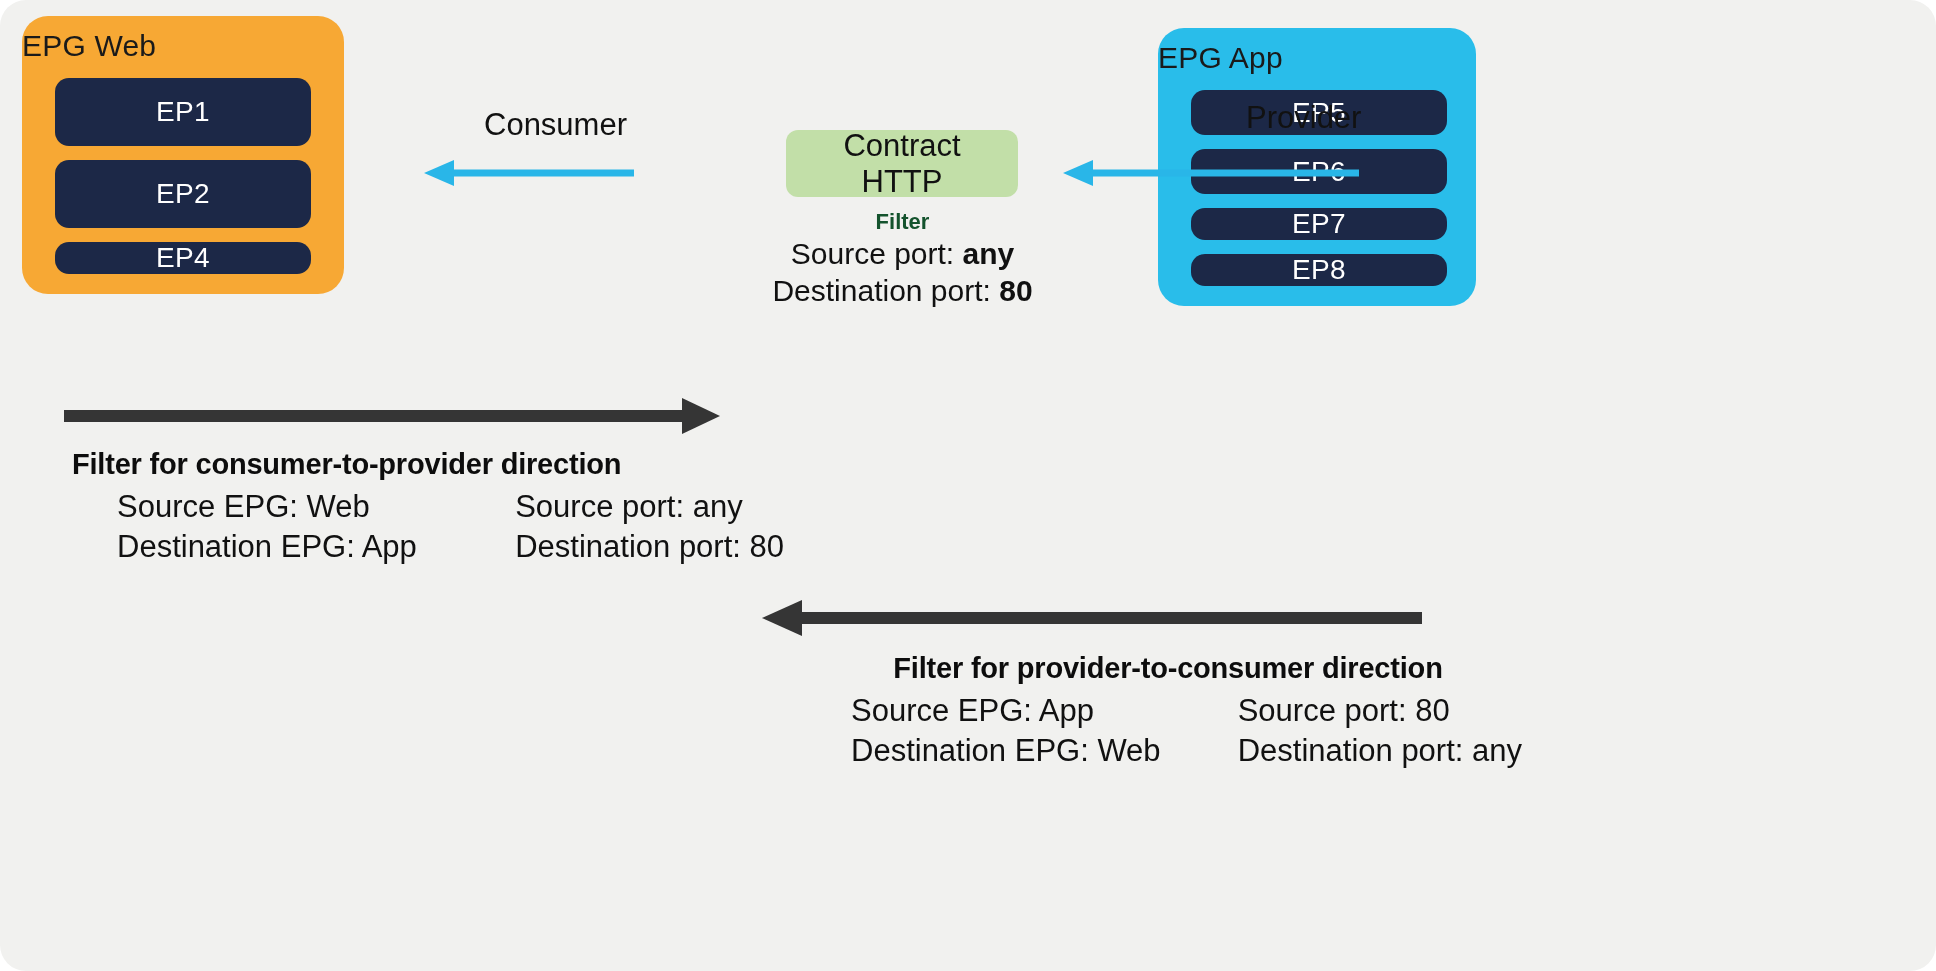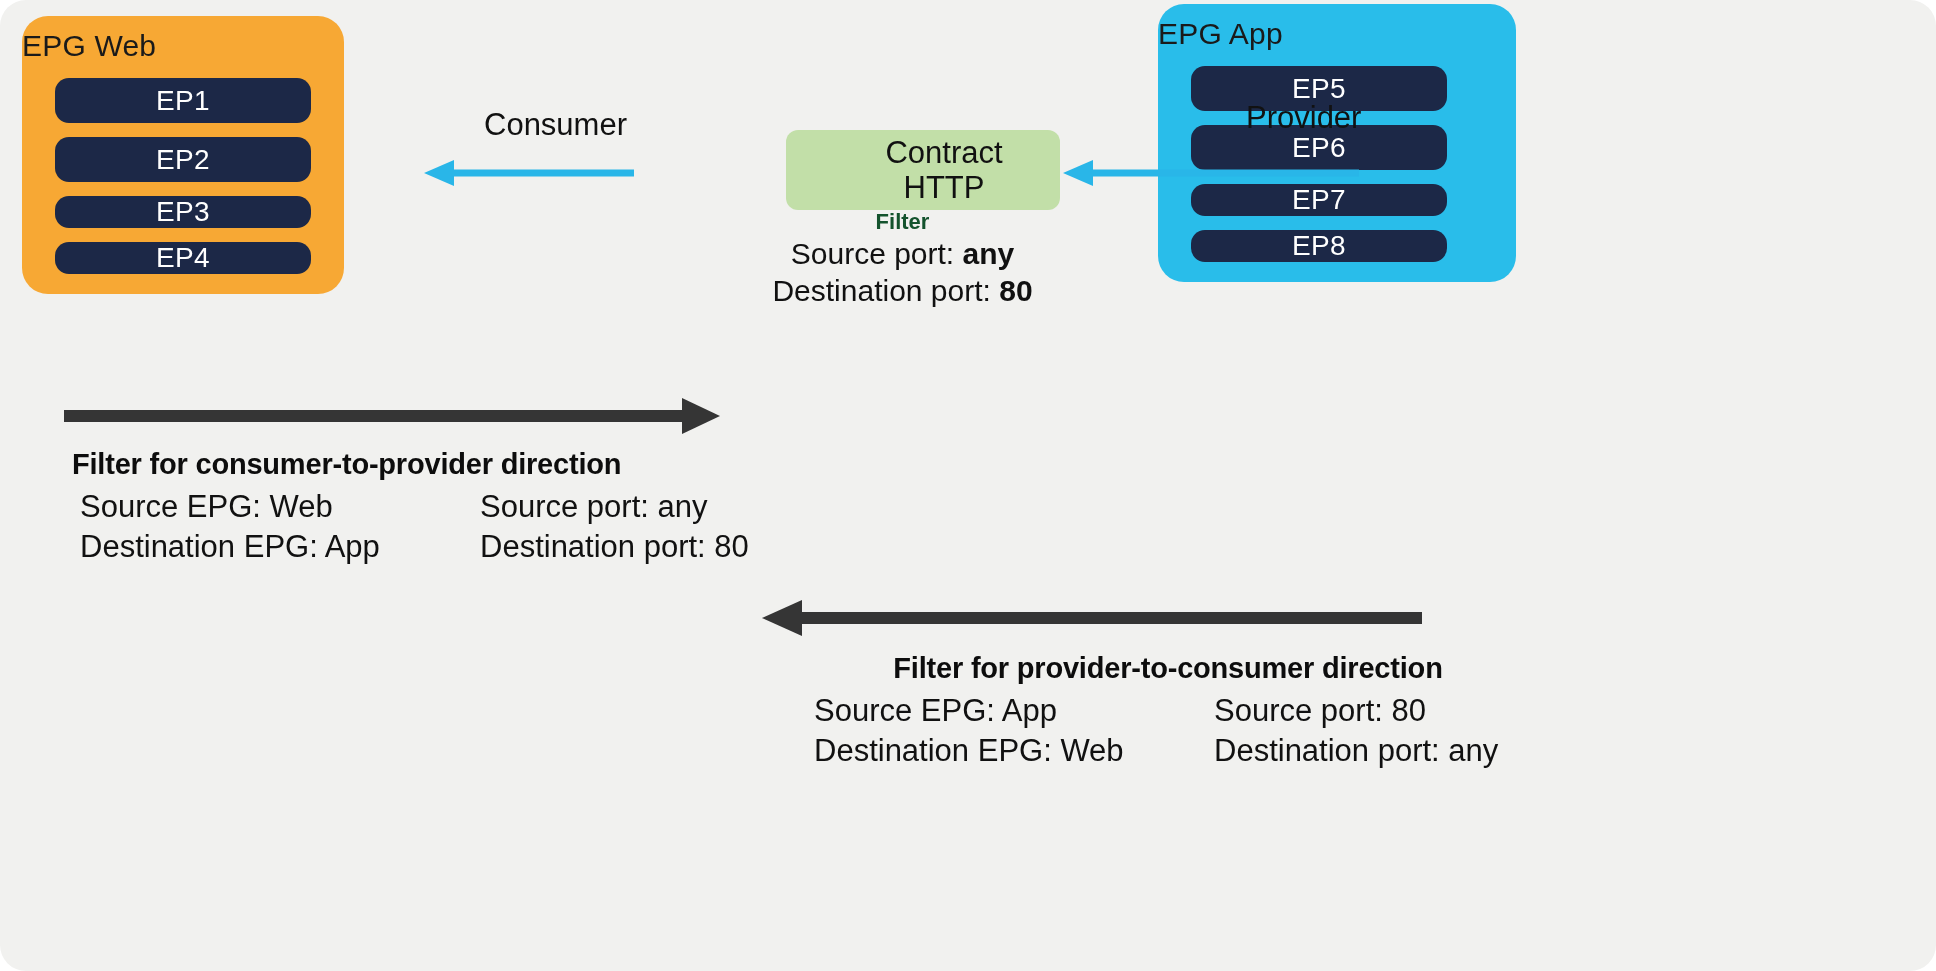--- a/index.html
+++ b/index.html
@@ -27,22 +27,22 @@
     position: absolute;
     border-radius: 26px;
     box-sizing: border-box;
   }
   #epg-web-box {
     left: 22px;  top: 16px;
     width: 322px; height: 278px;
     background: #f7a834;
   }
   #epg-app-box {
-    left: 1158px; top: 4px;
-    width: 358px; height: 278px;
+    left: 1158px; top: 28px;
+    width: 318px; height: 278px;
     background: #29bdea;
   }
   .epg-title {
     position: absolute;
     top: 13px; left: 0; right: 0;
     text-align: left;
     font-size: 30px;
     color: #1a1a1a;
     letter-spacing: .2px;
     white-space: nowrap;
@@ -64,29 +64,28 @@
     display: flex;
     align-items: center;
     justify-content: center;
     letter-spacing: .3px;
   }
 
   
   #contract-box {
     position: absolute;
     left: 786px; top: 130px;
-    width: 232px; height: 80px;
+    width: 232px; height: 67px;
     background: #c2dfa8;
     border-radius: 12px;
     display: flex;
     flex-direction: column;
     align-items: center;
     justify-content: center;
     line-height: 1.13;
-    padding-left: 42px;
   }
   #contract-box span {
     font-size: 31px;
     color: #111111;
     white-space: nowrap;
   }
 
   
   .blue-arrow { position: absolute; }
   #consumer-arrow { left: 424px; top: 160px; }
@@ -138,41 +137,40 @@
   }
   #dir-c2p .dir-title { margin: 14px 0 0 8px; }
   #dir-p2c .dir-title { margin: 16px 0 0 52px; text-align: center; }
 
   .dir-cols {
     display: flex;
     margin-top: 6px;
   }
   #dir-c2p .dir-cols { margin-left: 16px; }
   #dir-p2c .dir-cols { margin-left: 52px; }
-  .dir-col { line-height: 1.28; }
+  .dir-col { line-height: 1.28; margin-left: 37px; }
   #dir-c2p .dir-col:first-child { width: 400px; }
   #dir-p2c .dir-col:first-child { width: 400px; }
   .dir-col span {
     display: block;
     font-size: 31px;
     color: #111111;
     white-space: nowrap;
   }
 </style>
 </head>
 <body>
 
 <div id="canvas">
 
   <div class="epg-box" id="epg-web-box">
     <div class="epg-title">EPG Web</div>
     <div class="ep-grid">
       <div class="ep-node">EP1</div>
       <div class="ep-node">EP2</div>
-      <div class="ep-node">EP3</div>
       <div class="ep-node">EP4</div>
     </div>
   </div>
 
   <div class="epg-box" id="epg-app-box">
     <div class="epg-title">EPG App</div>
     <div class="ep-grid">
       <div class="ep-node">EP5</div>
       <div class="ep-node">EP6</div>
       <div class="ep-node">EP7</div>

